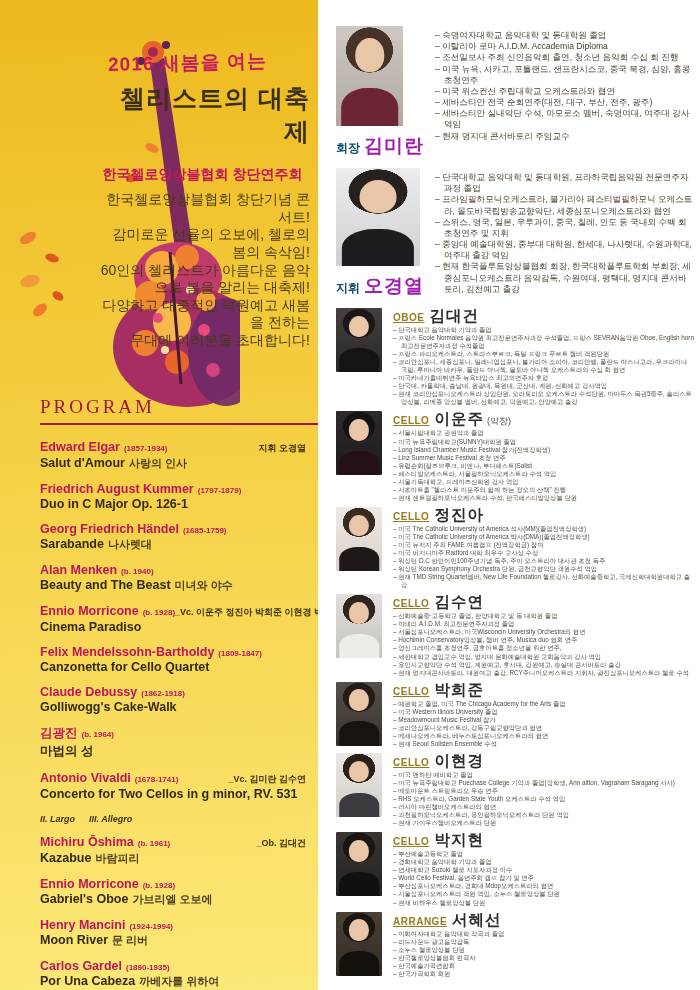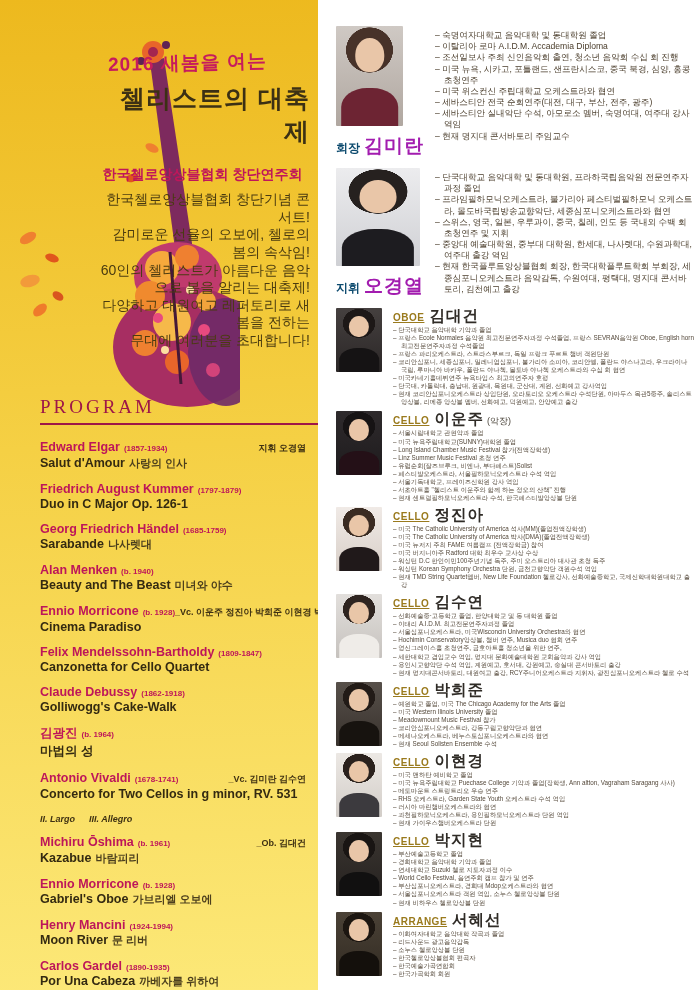--- a/index.html
+++ b/index.html
@@ -117,21 +117,21 @@
     </svg>
 
     <div class="titleblock">
       <div class="year">2016 새봄을 여는</div>
       <div class="main-title">첼리스트의 대축제</div>
       <div class="subtitle">한국첼로앙상블협회 창단연주회</div>
       <div class="intro">
           <div>한국첼로앙상블협회 창단기념 콘서트!</div>
           <div>감미로운 선율의 오보에, 첼로의 봄의 속삭임!</div>
           <div>60인의 첼리스트가 아름다운 음악으로 봄을 알리는 대축제!</div>
-          <div>다양하고 대원여고 레퍼토리로 새봄을 전하는</div>
+          <div>다양하고 대중적인 덕원예고 새봄을 전하는</div>
           <div>무대에 여러분을 초대합니다!</div>
         </div>
     </div>
 
     <div class="program-head">PROGRAM</div>
     <div class="program-list">
         <div class="entry">
           <div class="eline1">
             <span class="composer">Edward Elgar</span>
             <span class="dates">(1857-1934)</span>

